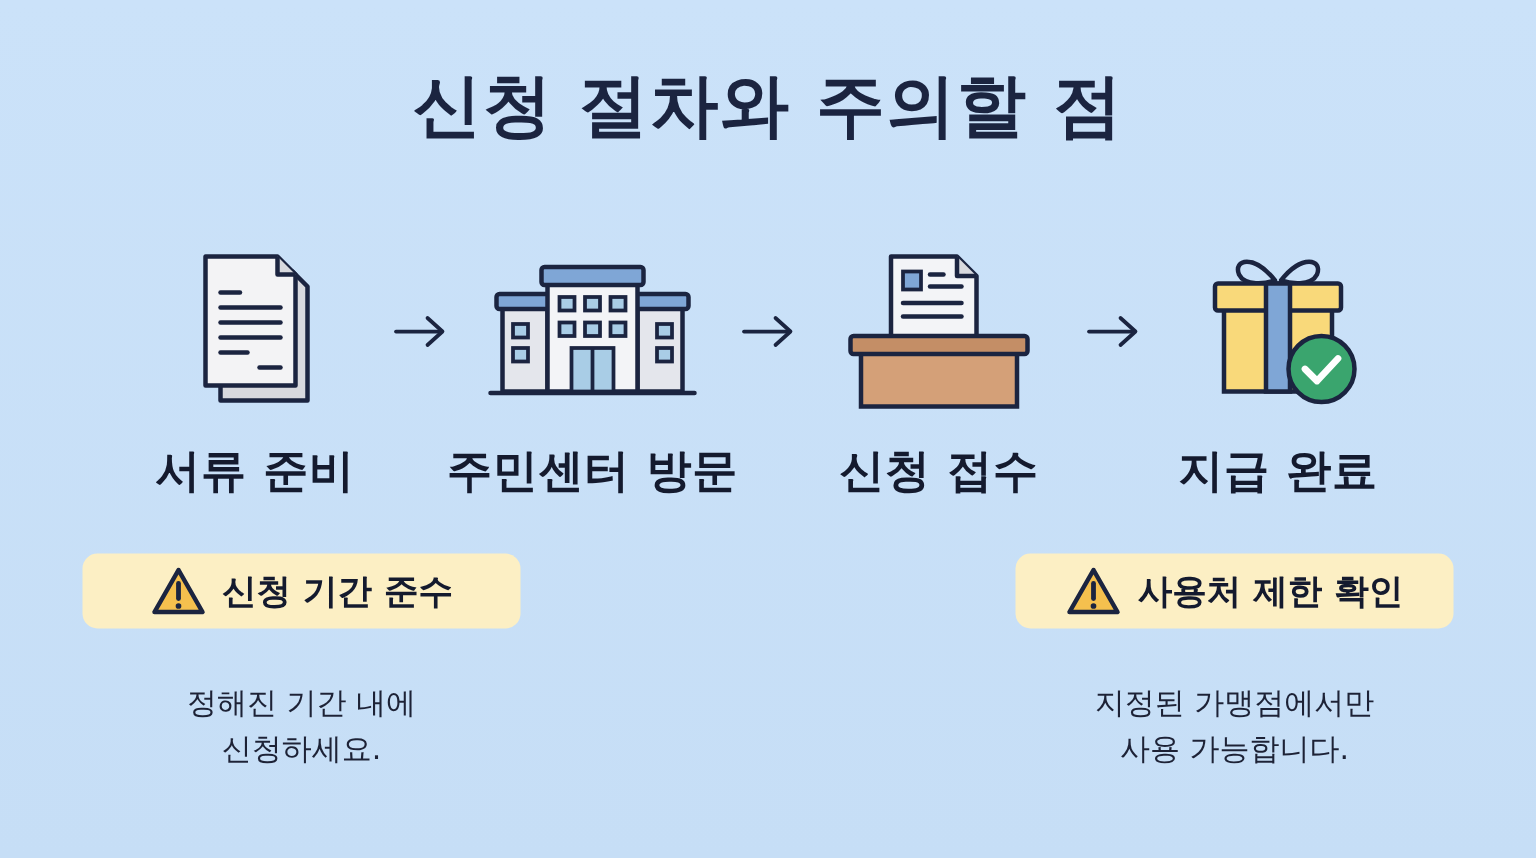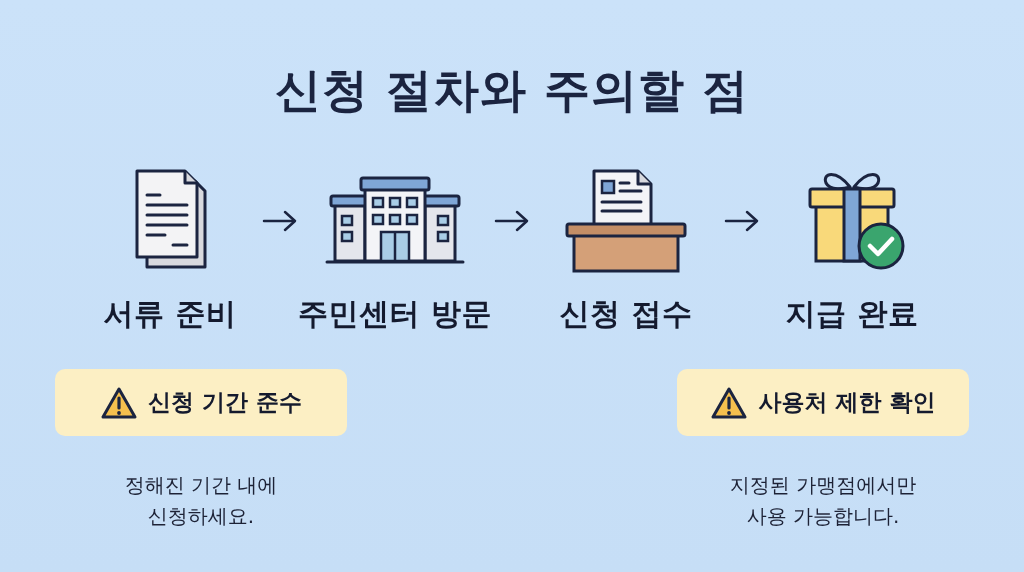--- a/index.html
+++ b/index.html
@@ -5,21 +5,21 @@
     * { box-sizing: border-box; margin: 0; padding: 0; }
     html, body {
       width: 1024px; height: 572px; overflow: hidden;
       background: #c9e1f8;
       font-family: "DejaVu Sans", "Liberation Sans", sans-serif;
       color: #1b2440;
     }
     .page { position: relative; width: 1024px; height: 572px; background: linear-gradient(180deg, #cbe2f9 0%, #c6def6 100%); }
 
     .title {
-      position: absolute; left: 0; top: 60px; width: 1024px;
+      position: absolute; left: 0; top: 40px; width: 1024px;
       text-align: center; font-size: 46px; font-weight: 900;
       letter-spacing: 1px; color: #1b2440;
     }
 
     .step { position: absolute; top: 158px; width: 200px; text-align: center; }
     .step .icon-wrap { height: 120px; display: flex; align-items: center; justify-content: center; }
     .step .label {
       position: absolute; top: 136px; left: 0; width: 200px;
       font-size: 30px; font-weight: 800; color: #141a2e; letter-spacing: 0.5px;
     }
@@ -31,21 +31,21 @@
     .arrow { position: absolute; top: 206px; width: 40px; height: 30px; }
     #arrow-0 { left: 260px; }
     #arrow-1 { left: 492px; }
     #arrow-2 { left: 722px; }
 
     .notice { position: absolute; top: 369px; width: 292px; text-align: center; }
     #notice-0 { left: 55px; }
     #notice-1 { left: 366px; }
     #notice-2 { left: 677px; }
     .notice .banner {
-      height: 67px; border-radius: 10px; background: #fcefc4;
+      height: 50px; border-radius: 10px; background: #fcefc4;
       display: flex; align-items: center; justify-content: center; gap: 10px; text-align: right;
     }
     .notice .banner .heading { font-size: 23px; font-weight: 800; color: #141a2e; }
     .notice .desc {
       margin-top: 34px; font-size: 20px; line-height: 31px; color: #1d2236;
     }
   </style>
 </head>
 <body>
 

